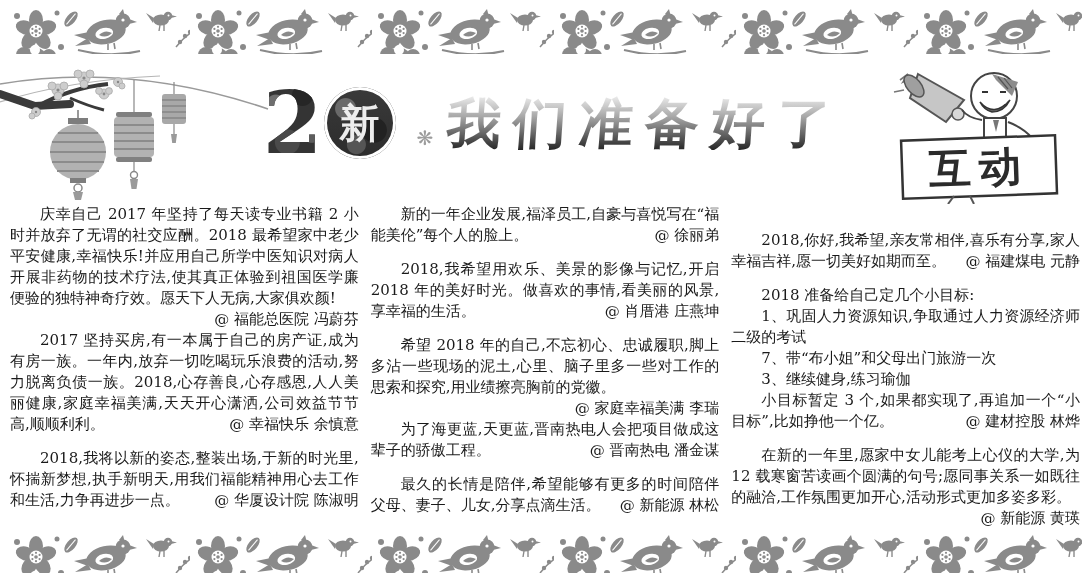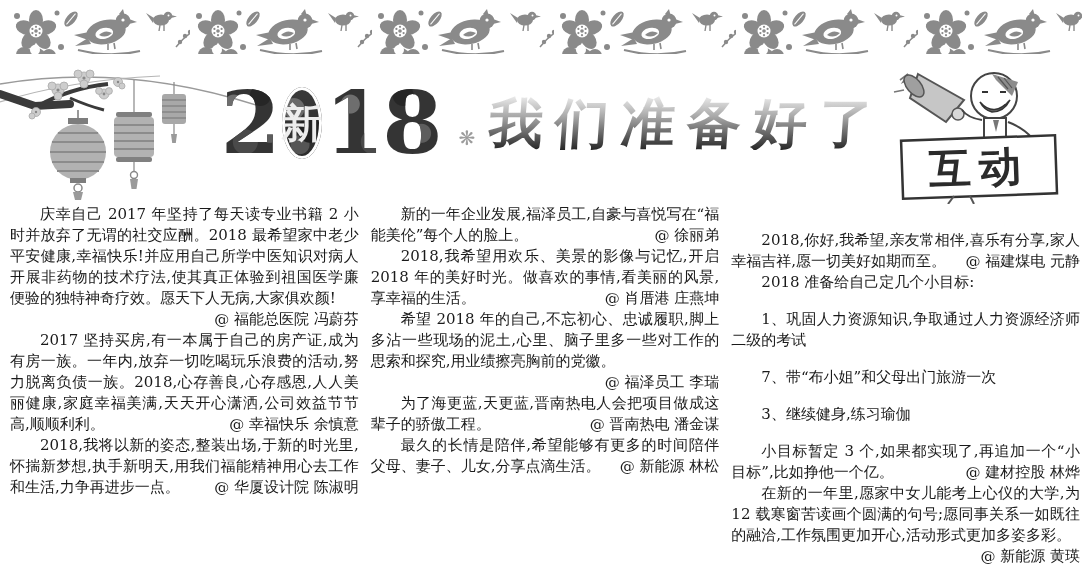--- a/index.html
+++ b/index.html
@@ -42,22 +42,22 @@
     transform:skewX(-4deg); }
   .mascot { position:absolute; right:-4px; top:4px; }
 
   
   .cols { display:flex; gap:12px; padding:0 2px; margin-top:4px; min-height:292px;
     color:#1a1a1a; font-size:15px; line-height:21px; text-align:justify; }
   .col { flex:1 1 0; }
   .col::after { content:""; display:block; clear:both; }
   .col-3 { padding-top:26px; }
   .para { text-indent:2em; clear:both; }
-  .para + .para { }
-  .para.tight { margin-top:16px; }
+  .para + .para { margin-top:13px; }
+  .para.tight { margin-top:0; }
   .attr { float:right; margin-left:10px; text-indent:0; }
 </style>
 </head>
 <body>
 
 <svg width="0" height="0" style="position:absolute" aria-hidden="true">
   <defs>
     <g id="tile-motif" fill="#8a8a8a">
 
       <g transform="translate(28,26)">
@@ -218,21 +218,20 @@
         <line x1="174" y1="70" x2="174" y2="80" stroke="#888" stroke-width="1.2"></line>
         <path d="M171,80 h6 l-1.2,9 h-3.6 z" fill="#9a9a9a"></path>
       </g>
     </svg>
 
     <div class="titlebar">
       <span class="digit">2</span>
       <span class="zero">
           <span class="zero-char">新</span>
         </span>
-      <span class="digit">18</span>
       <span class="sep">❋</span>
       <span class="brush">我们准备好了</span>
     </div>
 
     <svg class="mascot" width="212" height="146" viewBox="0 0 212 146">
       <g stroke="#777" stroke-width="1.6" fill="none">
         <path d="M26,22 l8,-6 l-5,8 l8,-4"></path>
         <path d="M20,34 l10,-2"></path>
       </g>
 
@@ -273,21 +272,21 @@
 
   <div class="cols">
     <div class="col col-1">
         <p class="para">庆幸自己 2017 年坚持了每天读专业书籍 2 小时并放弃了无谓的社交应酬。2018 最希望家中老少平安健康,幸福快乐!并应用自己所学中医知识对病人开展非药物的技术疗法,使其真正体验到祖国医学廉便验的独特神奇疗效。愿天下人无病,大家俱欢颜!<span class="attr">@ 福能总医院 冯蔚芬</span></p>
         <p class="para">2017 坚持买房,有一本属于自己的房产证,成为有房一族。一年内,放弃一切吃喝玩乐浪费的活动,努力脱离负债一族。2018,心存善良,心存感恩,人人美丽健康,家庭幸福美满,天天开心潇洒,公司效益节节高,顺顺利利。<span class="attr">@ 幸福快乐 余慎意</span></p>
         <p class="para">2018,我将以新的姿态,整装出场,于新的时光里,怀揣新梦想,执手新明天,用我们福能精神用心去工作和生活,力争再进步一点。<span class="attr">@ 华厦设计院 陈淑明</span></p>
       </div>
     <div class="col col-2">
         <p class="para">新的一年企业发展,福泽员工,自豪与喜悦写在“福能美伦”每个人的脸上。<span class="attr">@ 徐丽弟</span></p>
         <p class="para">2018,我希望用欢乐、美景的影像与记忆,开启 2018 年的美好时光。做喜欢的事情,看美丽的风景,享幸福的生活。<span class="attr">@ 肖厝港 庄燕坤</span></p>
-        <p class="para">希望 2018 年的自己,不忘初心、忠诚履职,脚上多沾一些现场的泥土,心里、脑子里多一些对工作的思索和探究,用业绩擦亮胸前的党徽。<span class="attr">@ 福泽员工 李瑞</span></p>
+        <p class="para">希望 2018 年的自己,不忘初心、忠诚履职,脚上多沾一些现场的泥土,心里、脑子里多一些对工作的思索和探究,用业绩擦亮胸前的党徽。<span class="attr">@ 家庭幸福美满 李瑞</span></p>
         <p class="para">为了海更蓝,天更蓝,晋南热电人会把项目做成这辈子的骄傲工程。<span class="attr">@ 晋南热电 潘金谋</span></p>
         <p class="para">最久的长情是陪伴,希望能够有更多的时间陪伴父母、妻子、儿女,分享点滴生活。<span class="attr">@ 新能源 林松</span></p>
       </div>
     <div class="col col-3">
         <p class="para">2018,你好,我希望,亲友常相伴,喜乐有分享,家人幸福吉祥,愿一切美好如期而至。<span class="attr">@ 福建煤电 元静</span></p>
         <p class="para">2018 准备给自己定几个小目标:</p>
         <p class="para tight">1、巩固人力资源知识,争取通过人力资源经济师二级的考试</p>
         <p class="para tight">7、带“布小姐”和父母出门旅游一次</p>
         <p class="para tight">3、继续健身,练习瑜伽</p>
         <p class="para tight">小目标暂定 3 个,如果都实现了,再追加一个“小目标”,比如挣他一个亿。<span class="attr">@ 建材控股 林烨</span></p>

